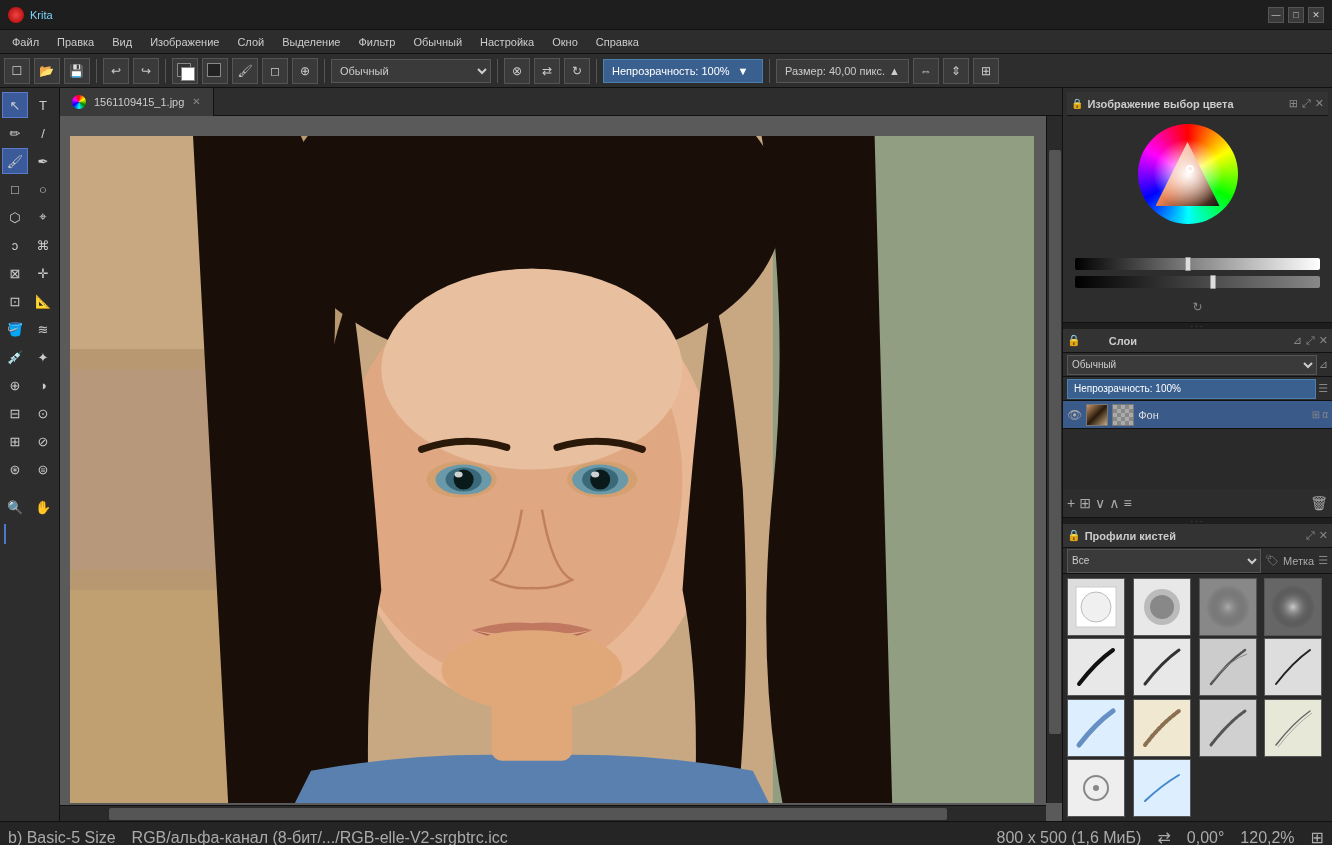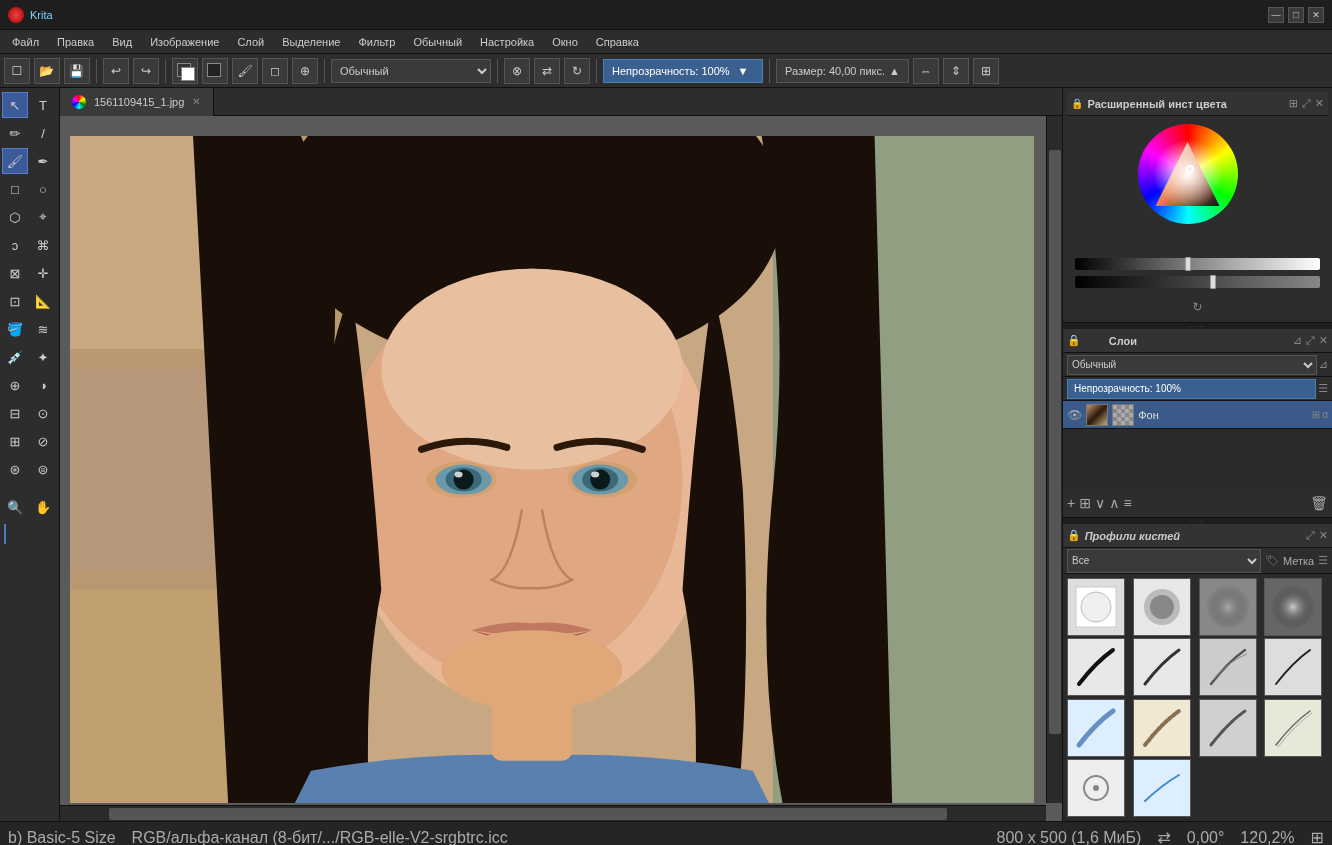--- a/index.html
+++ b/index.html
@@ -585,21 +585,21 @@
       </div>
     </div>
   </div>
 
   <div id="right-panels">
 
 
     <div id="color-panel">
       <div class="panel-header">
         <span class="lock-icon">🔒</span>
-        <span class="title">Расширенный инст цвета</span>
+        <span class="title">Изображение выбор цвета</span>
         <div class="panel-header-icons">
           <span class="panel-header-icon">⊞</span>
           <span class="panel-header-icon">⤢</span>
           <span class="panel-header-icon">✕</span>
         </div>
       </div>
 
       <div id="color-wheel-area">
         <div style="position:relative;width:120px;height:120px;">
           <div class="color-wheel">
@@ -676,21 +676,21 @@
         <span style="flex:1;"></span>
         <span class="layer-action-btn">🗑</span>
       </div>
     </div>
 
     <div class="panel-divider"></div>
 
     <div id="brush-panel">
       <div class="brush-panel-header">
         <span class="lock-icon">🔒</span>
-        <span style="flex:1;font-weight:bold;color:#ccc;font-style:italic;">Профили кистей</span>
+        <span style="flex:1;font-weight:bold;color:#ccc;">Профили кистей</span>
         <div class="panel-header-icons">
           <span class="panel-header-icon">⤢</span>
           <span class="panel-header-icon">✕</span>
         </div>
       </div>
 
       <div class="brush-filter-row">
         <select class="brush-filter-select">
           <option>Все</option>
         </select>

